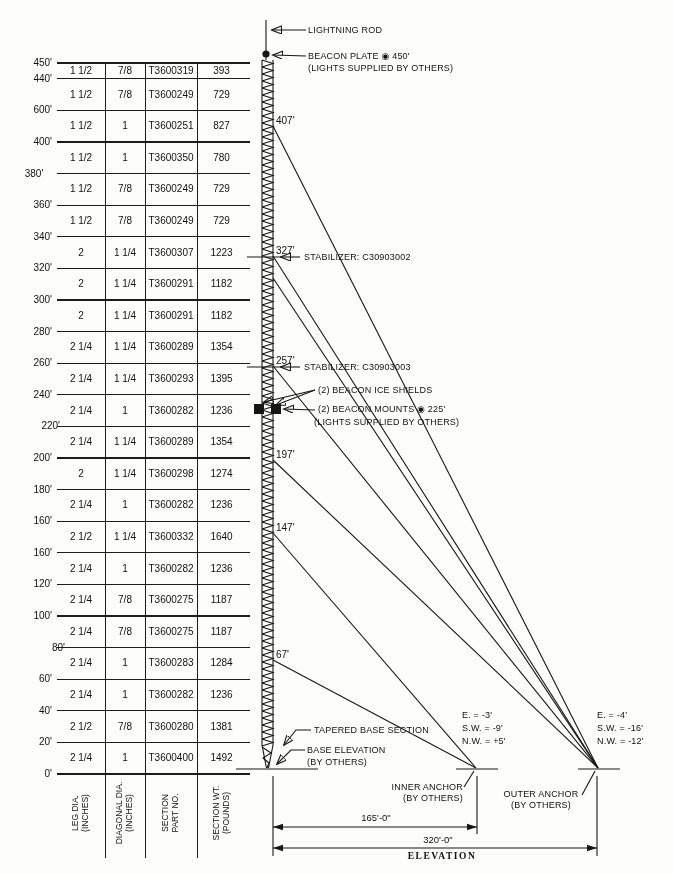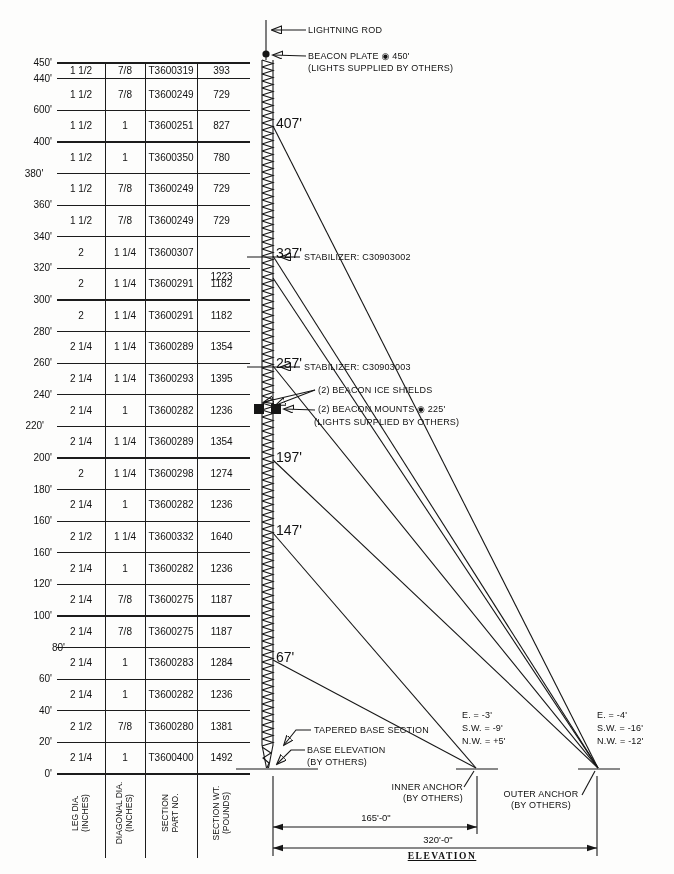--- a/index.html
+++ b/index.html
@@ -4,23 +4,23 @@
 <style>
   html,body{margin:0;padding:0;background:#ffffff;}
   .sheet{position:relative;width:674px;height:874px;background:#fdfdfc;overflow:hidden;
          font-family:"Liberation Sans",sans-serif;color:#111;}
   .hline,.vline{position:absolute;background:#1c1c1c;}
   .ann{position:absolute;font-size:9px;line-height:11px;letter-spacing:.2px;white-space:nowrap;color:#111;}
   .cell{position:absolute;font-size:10px;white-space:nowrap;transform:translateX(-50%);color:#111;}
   .hlabel{position:absolute;font-size:10px;width:36px;text-align:right;color:#111;}
   .rothead{position:absolute;font-size:8.5px;line-height:10px;text-align:center;
            transform:rotate(-90deg);width:100px;height:22px;color:#111;}
-  .attlabel{position:absolute;font-size:14px;white-space:nowrap;color:#111;}
+  .attlabel{position:absolute;font-size:10px;white-space:nowrap;color:#111;}
   .title{font-family:"Liberation Serif",serif;font-weight:bold;font-size:13.5px;
-         text-decoration:underline;letter-spacing:1.5px;}
+         letter-spacing:1.5px;}
   .dim{position:absolute;font-size:9.5px;text-align:center;white-space:nowrap;}
   svg{position:absolute;left:0;top:0;}
   svg line, svg path{stroke:#161616;stroke-width:1.1;fill:none;}
 </style>
 </head>
 <body>
 
 <div class="sheet">
 
   <div id="table-layer">
@@ -42,21 +42,21 @@
       <div class="hlabel" style="left: 16px; top: 262.4px;">320'</div>
       <div class="hline" style="left: 57px; top: 299.3px; width: 193px; height: 1.4px;"></div>
       <div class="hlabel" style="left: 16px; top: 294px;">300'</div>
       <div class="hline" style="left: 57px; top: 330.9px; width: 193px; height: 1.4px;"></div>
       <div class="hlabel" style="left: 16px; top: 325.6px;">280'</div>
       <div class="hline" style="left: 57px; top: 362.5px; width: 193px; height: 1.4px;"></div>
       <div class="hlabel" style="left: 16px; top: 357.2px;">260'</div>
       <div class="hline" style="left: 57px; top: 394.1px; width: 193px; height: 1.4px;"></div>
       <div class="hlabel" style="left: 16px; top: 388.8px;">240'</div>
       <div class="hline" style="left: 57px; top: 425.7px; width: 193px; height: 1.4px;"></div>
-      <div class="hlabel" style="left: 8px; top: 420.4px;">220'</div>
+      <div class="hlabel" style="left: 24px; top: 420.4px;">220'</div>
       <div class="hline" style="left: 57px; top: 457.3px; width: 193px; height: 1.4px;"></div>
       <div class="hlabel" style="left: 16px; top: 452px;">200'</div>
       <div class="hline" style="left: 57px; top: 488.9px; width: 193px; height: 1.4px;"></div>
       <div class="hlabel" style="left: 16px; top: 483.6px;">180'</div>
       <div class="hline" style="left: 57px; top: 520.5px; width: 193px; height: 1.4px;"></div>
       <div class="hlabel" style="left: 16px; top: 515.2px;">160'</div>
       <div class="hline" style="left: 57px; top: 552.1px; width: 193px; height: 1.4px;"></div>
       <div class="hlabel" style="left: 16px; top: 546.8px;">160'</div>
       <div class="hline" style="left: 57px; top: 583.7px; width: 193px; height: 1.4px;"></div>
       <div class="hlabel" style="left: 16px; top: 578.4px;">120'</div>
@@ -95,21 +95,21 @@
       <div class="cell" style="left: 125px; top: 183.4px;">7/8</div>
       <div class="cell" style="left: 171px; top: 183.4px;">T3600249</div>
       <div class="cell" style="left: 221.5px; top: 183.4px;">729</div>
       <div class="cell" style="left: 81px; top: 215px;">1 1/2</div>
       <div class="cell" style="left: 125px; top: 215px;">7/8</div>
       <div class="cell" style="left: 171px; top: 215px;">T3600249</div>
       <div class="cell" style="left: 221.5px; top: 215px;">729</div>
       <div class="cell" style="left: 81px; top: 246.6px;">2</div>
       <div class="cell" style="left: 125px; top: 246.6px;">1 1/4</div>
       <div class="cell" style="left: 171px; top: 246.6px;">T3600307</div>
-      <div class="cell" style="left: 221.5px; top: 246.6px; margin-top: 24px;">1223</div>
+      <div class="cell" style="left: 221.5px; top: 246.6px;">1223</div>
       <div class="cell" style="left: 81px; top: 278.2px;">2</div>
       <div class="cell" style="left: 125px; top: 278.2px;">1 1/4</div>
       <div class="cell" style="left: 171px; top: 278.2px;">T3600291</div>
       <div class="cell" style="left: 221.5px; top: 278.2px;">1182</div>
       <div class="cell" style="left: 81px; top: 309.8px;">2</div>
       <div class="cell" style="left: 125px; top: 309.8px;">1 1/4</div>
       <div class="cell" style="left: 171px; top: 309.8px;">T3600291</div>
       <div class="cell" style="left: 221.5px; top: 309.8px;">1182</div>
       <div class="cell" style="left: 81px; top: 341.4px;">2 1/4</div>
       <div class="cell" style="left: 125px; top: 341.4px;">1 1/4</div>

